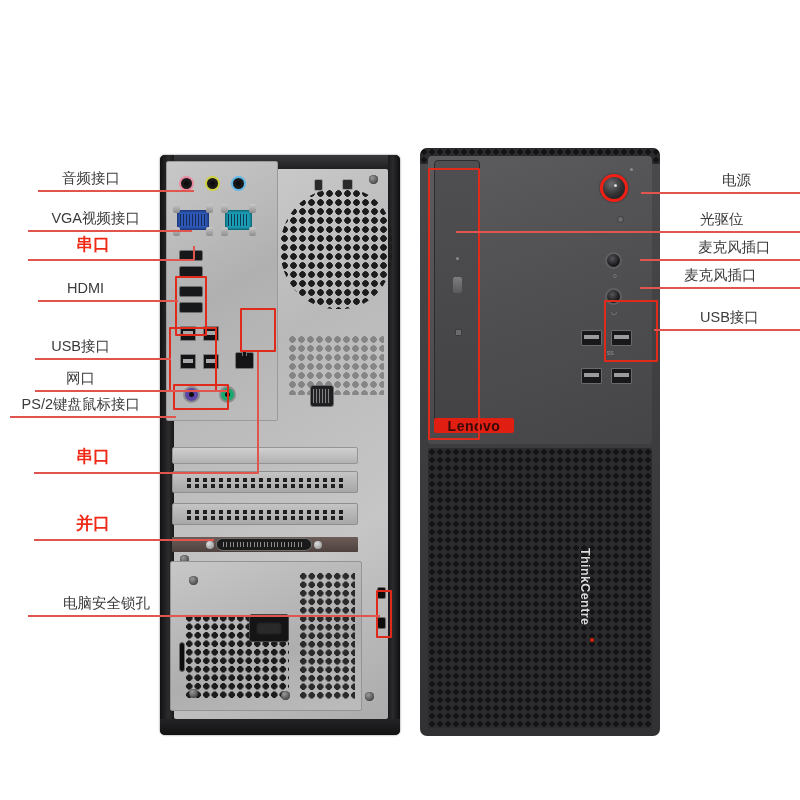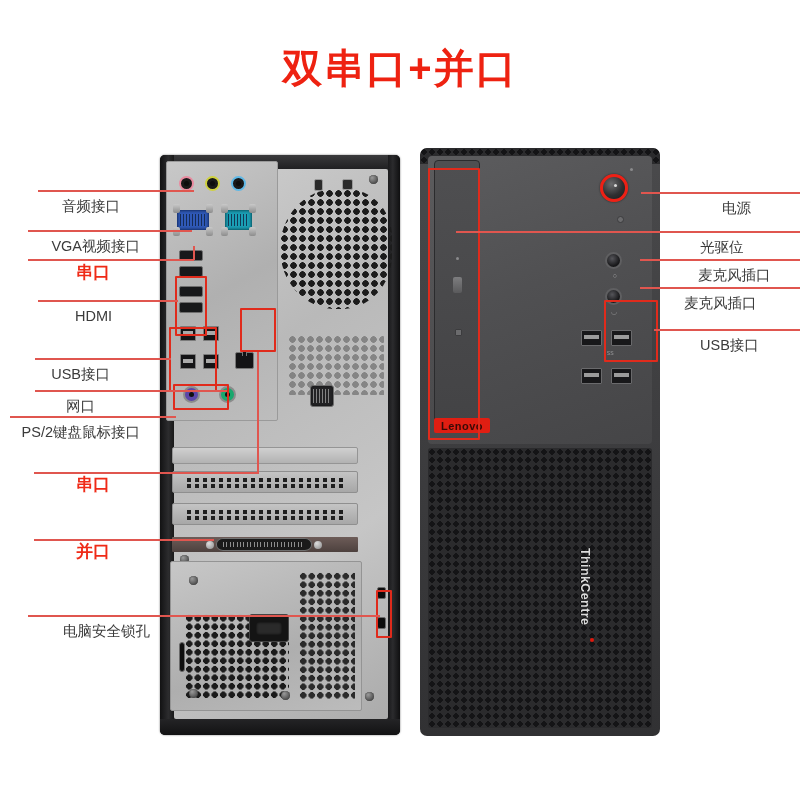--- a/index.html
+++ b/index.html
@@ -23,21 +23,20 @@
     line-height:1;
   }
 
   
   .lbl {
     position:absolute;
     font-size:14.5px;
     color:#3b3b3b;
     white-space:nowrap;
     line-height:1.1;
-    margin-top:28px;
   }
   .lbl.red { color:#ef2a17; font-weight:700; font-size:17px; }
   .lbl.r { text-align:right; }
 
   
   .ln {
     position:absolute;
     height:1.6px;
     background:#e0564f;
   }
@@ -277,25 +276,25 @@
   }
   .fusb {
     position:absolute; width:21px; height:16px;
     background:#18181a; border:1px solid #6a6a6c; border-radius:1px;
   }
   .fusb::after {
     content:""; position:absolute; left:2px; right:2px; top:4px; height:4px;
     background:#9b9b9b;
   }
   .lenovo {
-    position:absolute; width:56px; height:15px;
+    position:absolute; width:80px; height:15px;
     background:#e01e12;
     border-radius:2px;
     color:#3a0a06;
-    font-size:11px; font-weight:700;
+    font-size:14px; font-weight:700;
     letter-spacing:.5px;
     display:flex; align-items:center; justify-content:center;
     overflow:hidden;
   }
   .thinkcentre {
     position:absolute;
     color:#dcdcdc;
     font-size:12.5px;
     font-weight:700;
     letter-spacing:.4px;
@@ -311,21 +310,20 @@
   .micro-label {
     position:absolute; font-size:5px; color:#9d9d9f; letter-spacing:.3px;
   }
   .sm-ico { position:absolute; font-size:7px; color:#a5a5a7; line-height:1; }
 </style>
 </head>
 <body>
 
 <div class="stage">
 
-  <div class="title">双串口+并口</div>
 
   <div class="rear">
     <div class="rear-plate"></div>
     <div class="rear-top"></div>
     <div class="rear-side"></div>
     <div class="rear-side-r"></div>
     <div class="rear-bottom"></div>
 
     <div class="screw" style="left:20px; top:20px;"></div>
     <div class="screw" style="right:22px; top:20px;"></div>
@@ -465,21 +463,21 @@
   <div class="lbl r" style="left:0; top:171px; width:120px;">音频接口</div>
   <div class="ln" style="left:38px; top:190px; width:156px;"></div>
 
   <div class="lbl r" style="left:0; top:211px; width:140px;">VGA视频接口</div>
   <div class="ln" style="left:28px; top:230px; width:164px;"></div>
 
   <div class="lbl red r" style="left:0; top:236px; width:110px;">串口</div>
   <div class="ln" style="left:28px; top:259px; width:166px;"></div>
   <div class="ln v" style="left:193px; top:246px; height:14px;"></div>
 
-  <div class="lbl r" style="left:12px; top:281px; width:100px;">HDMI</div>
+  <div class="lbl r" style="left:4px; top:281px; width:100px;">HDMI</div>
   <div class="ln" style="left:38px; top:300px; width:140px;"></div>
 
   <div class="lbl r" style="left:0; top:339px; width:110px;">USB接口</div>
   <div class="ln" style="left:35px; top:358px; width:136px;"></div>
 
   <div class="lbl r" style="left:0; top:371px; width:95px;">网口</div>
   <div class="ln" style="left:35px; top:390px; width:192px;"></div>
 
   <div class="lbl r" style="left:0; top:397px; width:140px;">PS/2键盘鼠标接口</div>
   <div class="ln" style="left:10px; top:416px; width:166px;"></div>

